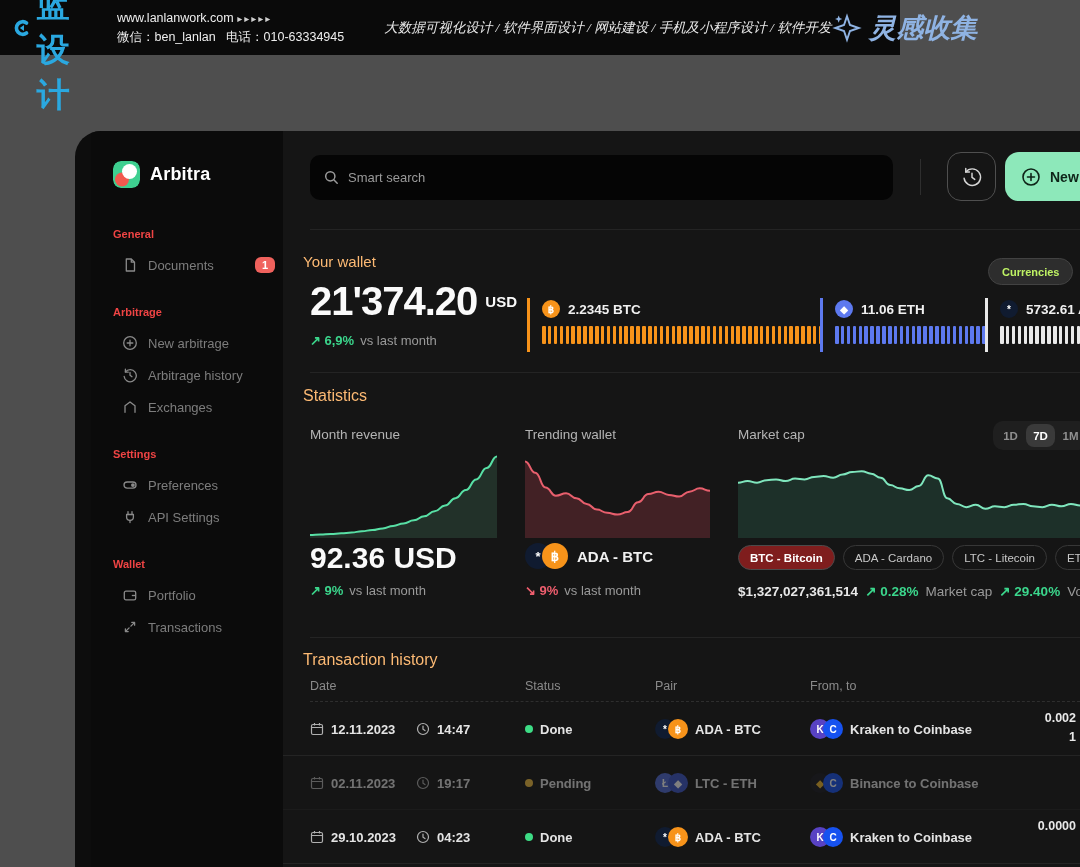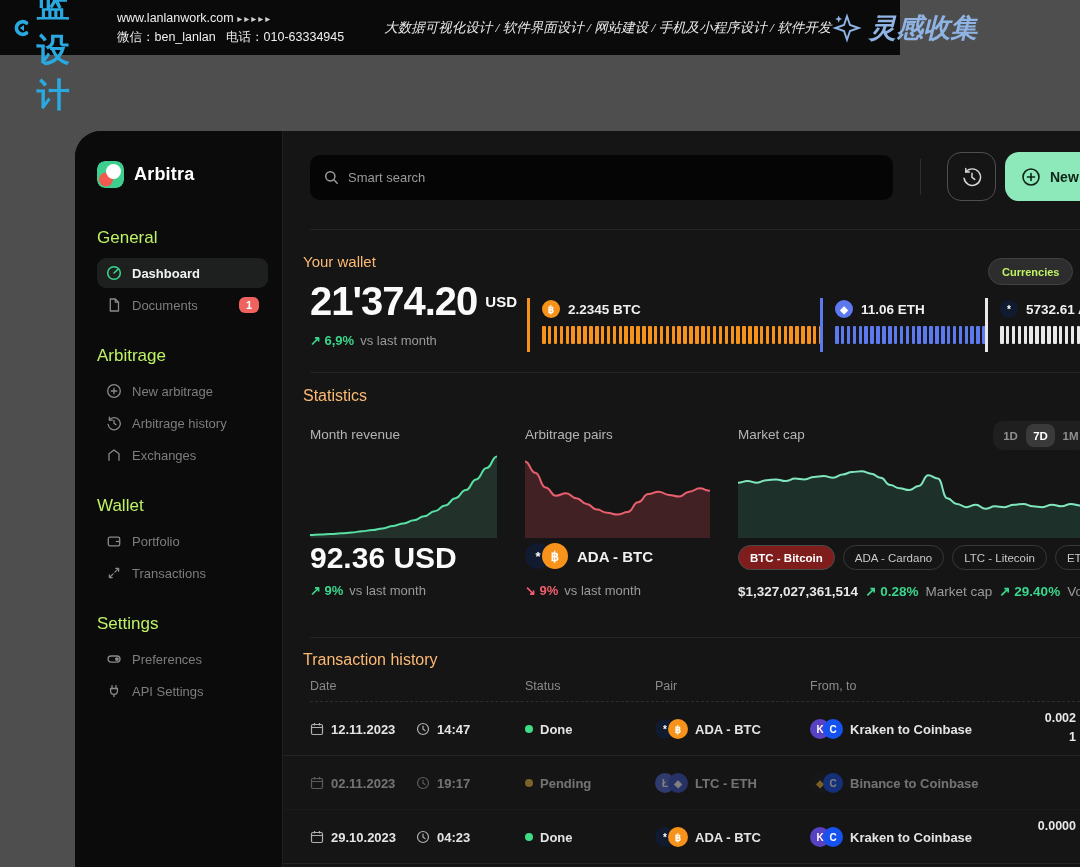--- a/index.html
+++ b/index.html
@@ -17,26 +17,26 @@
     font-family:"Liberation Serif", serif; white-space:nowrap; }
   .banner-collect { margin-left:auto; margin-right:12px; display:flex; align-items:center; gap:6px;
     color:#8fb3e3; font-size:27px; font-weight:700; font-style:italic;
     font-family:"Liberation Serif", serif; white-space:nowrap; }
 
   
   .card { position:absolute; left:75px; top:131px; width:1005px; height:736px;
     background:#0d0d0d; border-top-left-radius:26px; overflow:hidden; }
 
   
-  .sidebar { position:absolute; left:0; top:0; width:208px; height:100%;
+  .sidebar { position:absolute; left:16px; top:0; width:208px; height:100%;
     background:#0b0b0b; border-right:1px solid #1e1e1e; padding:30px 14px 12px 22px; }
   .brand { display:flex; align-items:center; gap:10px; margin-bottom:40px; }
   .brand-name { color:#fff; font-size:18px; font-weight:700; letter-spacing:.2px; }
   .side-section { margin-bottom:26px; }
-  .side-label { color:#bef264; font-size:17px; font-weight:400; margin-bottom:10px; }
+  .side-label { color:#ef4444; font-size:11px; font-weight:700; margin-bottom:10px; }
   .side-item { display:flex; align-items:center; gap:10px; height:30px; padding:0 9px;
     color:#7d7d7d; font-size:13px; border-radius:9px; margin-bottom:2px; cursor:pointer; }
   .side-item svg { flex:none; }
   .side-item.active { background:#1d201e; color:#f2f2f2; font-weight:600; }
   .side-badge { margin-left:auto; background:#f0625d; color:#fff; font-size:11px; font-weight:700;
     border-radius:6px; padding:2px 7px; }
 
   
   .main { position:absolute; left:208px; top:0; width:797px; height:100%; background:#151515; }
   .hr { position:absolute; left:27px; right:0; height:1px; background:#242424; }
@@ -159,27 +159,20 @@
           <rect width="27" height="27" rx="8" fill="#3ecf90"></rect>
           <circle cx="9" cy="18.5" r="7" fill="#f2594f"></circle>
           <circle cx="16.5" cy="10.5" r="7.5" fill="#ffffff"></circle>
         </g>
       </svg>
       <span class="brand-name">Arbitra</span>
     </div>
 
     <div class="side-section">
       <div class="side-label">General</div>
-      <div class="side-item active">
-        <svg width="16" height="16" viewBox="0 0 16 16">
-          <circle cx="8" cy="8" r="6.3" stroke="#3ad98e" stroke-width="1.5" fill="none"></circle>
-          <line x1="8" y1="8" x2="11.6" y2="4.6" stroke="#3ad98e" stroke-width="1.5" stroke-linecap="round"></line>
-        </svg>
-        <span>Dashboard</span>
-      </div>
       <div class="side-item">
         <svg width="16" height="16" viewBox="0 0 16 16">
           <path d="M4.3 2h5l3.2 3.2V14H4.3z" stroke="#8a8a8a" stroke-width="1.3" fill="none" stroke-linejoin="round"></path>
           <path d="M9.3 2v3.2h3.2" stroke="#8a8a8a" stroke-width="1.3" fill="none" stroke-linejoin="round"></path>
         </svg>
         <span>Documents</span>
         <span class="side-badge">1</span>
       </div>
     </div>
 
@@ -202,53 +195,53 @@
       </div>
       <div class="side-item">
         <svg width="16" height="16" viewBox="0 0 16 16">
           <path d="M3 13.3V6.8L8 3l5 3.8v6.5" stroke="#8a8a8a" stroke-width="1.3" fill="none" stroke-linejoin="round" stroke-linecap="round"></path>
         </svg>
         <span>Exchanges</span>
       </div>
     </div>
 
     <div class="side-section">
-      <div class="side-label">Wallet</div>
-      <div class="side-item">
-        <svg width="16" height="16" viewBox="0 0 16 16">
-          <rect x="2.3" y="4.2" width="11.4" height="8.6" rx="1.6" stroke="#8a8a8a" stroke-width="1.3" fill="none"></rect>
-          <path d="M9.8 8.5h3.9" stroke="#8a8a8a" stroke-width="1.3"></path>
-        </svg>
-        <span>Portfolio</span>
-      </div>
-      <div class="side-item">
-        <svg width="16" height="16" viewBox="0 0 16 16">
-          <path d="M9.8 3.4h2.8v2.8M12.6 3.4 8.9 7.1" stroke="#8a8a8a" stroke-width="1.3" fill="none" stroke-linecap="round" stroke-linejoin="round"></path>
-          <path d="M6.2 12.6H3.4V9.8M3.4 12.6 7.1 8.9" stroke="#8a8a8a" stroke-width="1.3" fill="none" stroke-linecap="round" stroke-linejoin="round"></path>
-        </svg>
-        <span>Transactions</span>
-      </div>
-    </div>
-
-    <div class="side-section">
       <div class="side-label">Settings</div>
       <div class="side-item">
         <svg width="16" height="16" viewBox="0 0 16 16">
           <rect x="2" y="5" width="12" height="6.2" rx="3.1" stroke="#8a8a8a" stroke-width="1.3" fill="none"></rect>
           <circle cx="10.9" cy="8.1" r="1.9" fill="#8a8a8a"></circle>
         </svg>
         <span>Preferences</span>
       </div>
       <div class="side-item">
         <svg width="16" height="16" viewBox="0 0 16 16">
           <path d="M6 2.6v2.9M10 2.6v2.9" stroke="#8a8a8a" stroke-width="1.3" stroke-linecap="round"></path>
           <path d="M4.6 5.5h6.8v2.4a3.4 3.4 0 0 1-6.8 0z" stroke="#8a8a8a" stroke-width="1.3" fill="none" stroke-linejoin="round"></path>
           <path d="M8 11.4v2.2" stroke="#8a8a8a" stroke-width="1.3" stroke-linecap="round"></path>
         </svg>
         <span>API Settings</span>
+      </div>
+    </div>
+
+    <div class="side-section">
+      <div class="side-label">Wallet</div>
+      <div class="side-item">
+        <svg width="16" height="16" viewBox="0 0 16 16">
+          <rect x="2.3" y="4.2" width="11.4" height="8.6" rx="1.6" stroke="#8a8a8a" stroke-width="1.3" fill="none"></rect>
+          <path d="M9.8 8.5h3.9" stroke="#8a8a8a" stroke-width="1.3"></path>
+        </svg>
+        <span>Portfolio</span>
+      </div>
+      <div class="side-item">
+        <svg width="16" height="16" viewBox="0 0 16 16">
+          <path d="M9.8 3.4h2.8v2.8M12.6 3.4 8.9 7.1" stroke="#8a8a8a" stroke-width="1.3" fill="none" stroke-linecap="round" stroke-linejoin="round"></path>
+          <path d="M6.2 12.6H3.4V9.8M3.4 12.6 7.1 8.9" stroke="#8a8a8a" stroke-width="1.3" fill="none" stroke-linecap="round" stroke-linejoin="round"></path>
+        </svg>
+        <span>Transactions</span>
       </div>
     </div>
   </div>
 
   <div class="main">
 
     <div class="search">
       <svg width="15" height="15" viewBox="0 0 15 15">
         <circle cx="6.3" cy="6.3" r="4.6" stroke="#9a9a9a" stroke-width="1.5" fill="none"></circle>
         <line x1="9.8" y1="9.8" x2="13.2" y2="13.2" stroke="#9a9a9a" stroke-width="1.5" stroke-linecap="round"></line>
@@ -410,21 +403,21 @@
           <path class="area" d="M0,57.86 C2.7777777777777777,57.86 2.7777777777777777,57.575 5.555555555555555,57.575 C8.333333333333332,57.575 8.333333333333332,57.29 11.11111111111111,57.29 C13.88888888888889,57.29 13.88888888888889,56.72 16.666666666666668,56.72 C19.444444444444443,56.72 19.444444444444443,56.15 22.22222222222222,56.15 C25,56.15 25,55.295 27.77777777777778,55.295 C30.555555555555557,55.295 30.555555555555557,54.44 33.333333333333336,54.44 C36.111111111111114,54.44 36.111111111111114,53.3 38.888888888888886,53.3 C41.666666666666664,53.3 41.666666666666664,51.59 44.44444444444444,51.59 C47.22222222222222,51.59 47.22222222222222,49.879999999999995 50,49.879999999999995 C52.77777777777778,49.879999999999995 52.77777777777778,47.6 55.55555555555556,47.6 C58.333333333333336,47.6 58.333333333333336,44.75 61.111111111111114,44.75 C63.88888888888889,44.75 63.88888888888889,41.33 66.66666666666667,41.33 C69.44444444444446,41.33 69.44444444444446,37.34 72.22222222222223,37.34 C75,37.34 75,32.21 77.77777777777777,32.21 C80.55555555555554,32.21 80.55555555555554,26.510000000000005 83.33333333333333,26.510000000000005 C86.11111111111111,26.510000000000005 86.11111111111111,19.1 88.88888888888889,19.1 C91.66666666666666,19.1 91.66666666666666,11.120000000000005 94.44444444444444,11.120000000000005 C97.22222222222223,11.120000000000005 97.22222222222223,3.1400000000000006 100,3.1400000000000006 L100,60 L0,60 Z"></path>
           <path class="line" d="M0,57.86 C2.7777777777777777,57.86 2.7777777777777777,57.575 5.555555555555555,57.575 C8.333333333333332,57.575 8.333333333333332,57.29 11.11111111111111,57.29 C13.88888888888889,57.29 13.88888888888889,56.72 16.666666666666668,56.72 C19.444444444444443,56.72 19.444444444444443,56.15 22.22222222222222,56.15 C25,56.15 25,55.295 27.77777777777778,55.295 C30.555555555555557,55.295 30.555555555555557,54.44 33.333333333333336,54.44 C36.111111111111114,54.44 36.111111111111114,53.3 38.888888888888886,53.3 C41.666666666666664,53.3 41.666666666666664,51.59 44.44444444444444,51.59 C47.22222222222222,51.59 47.22222222222222,49.879999999999995 50,49.879999999999995 C52.77777777777778,49.879999999999995 52.77777777777778,47.6 55.55555555555556,47.6 C58.333333333333336,47.6 58.333333333333336,44.75 61.111111111111114,44.75 C63.88888888888889,44.75 63.88888888888889,41.33 66.66666666666667,41.33 C69.44444444444446,41.33 69.44444444444446,37.34 72.22222222222223,37.34 C75,37.34 75,32.21 77.77777777777777,32.21 C80.55555555555554,32.21 80.55555555555554,26.510000000000005 83.33333333333333,26.510000000000005 C86.11111111111111,26.510000000000005 86.11111111111111,19.1 88.88888888888889,19.1 C91.66666666666666,19.1 91.66666666666666,11.120000000000005 94.44444444444444,11.120000000000005 C97.22222222222223,11.120000000000005 97.22222222222223,3.1400000000000006 100,3.1400000000000006"></path>
         </svg>
     </div>
     <div class="big-value">92.36 USD</div>
     <div class="change-row" style="left:27px; top:452px">
       <span class="up"><span>↗</span> <span>9%</span></span>
       <span class="muted">vs last month</span>
     </div>
 
-    <div class="col-label" style="left:242px">Arbitrage pairs</div>
+    <div class="col-label" style="left:242px">Trending wallet</div>
     <div class="chart-box" id="chart-trend" style="left:242px; width:185px">
       <svg viewBox="0 0 100 60" preserveAspectRatio="none">
           <path class="area" d="M0,6.559999999999995 C2.7777777777777777,6.559999999999995 2.7777777777777777,14.54 5.555555555555555,14.54 C8.333333333333332,14.54 8.333333333333332,24.800000000000004 11.11111111111111,24.800000000000004 C13.88888888888889,24.800000000000004 13.88888888888889,30.5 16.666666666666668,30.5 C19.444444444444443,30.5 19.444444444444443,28.79 22.22222222222222,28.79 C25,28.79 25,32.21 27.77777777777778,32.21 C30.555555555555557,32.21 30.555555555555557,36.2 33.333333333333336,36.2 C36.111111111111114,36.2 36.111111111111114,40.19 38.888888888888886,40.19 C41.666666666666664,40.19 41.666666666666664,42.47 44.44444444444444,42.47 C47.22222222222222,42.47 47.22222222222222,43.61 50,43.61 C52.77777777777778,43.61 52.77777777777778,41.900000000000006 55.55555555555556,41.900000000000006 C58.333333333333336,41.900000000000006 58.333333333333336,35.06 61.111111111111114,35.06 C63.88888888888889,35.06 63.88888888888889,29.36 66.66666666666667,29.36 C69.44444444444446,29.36 69.44444444444446,27.65 72.22222222222223,27.65 C75,27.65 75,29.93 77.77777777777777,29.93 C80.55555555555554,29.93 80.55555555555554,31.07 83.33333333333333,31.07 C86.11111111111111,31.07 86.11111111111111,27.65 88.88888888888889,27.65 C91.66666666666666,27.65 91.66666666666666,25.370000000000005 94.44444444444444,25.370000000000005 C97.22222222222223,25.370000000000005 97.22222222222223,27.08 100,27.08 L100,60 L0,60 Z"></path>
           <path class="line" d="M0,6.559999999999995 C2.7777777777777777,6.559999999999995 2.7777777777777777,14.54 5.555555555555555,14.54 C8.333333333333332,14.54 8.333333333333332,24.800000000000004 11.11111111111111,24.800000000000004 C13.88888888888889,24.800000000000004 13.88888888888889,30.5 16.666666666666668,30.5 C19.444444444444443,30.5 19.444444444444443,28.79 22.22222222222222,28.79 C25,28.79 25,32.21 27.77777777777778,32.21 C30.555555555555557,32.21 30.555555555555557,36.2 33.333333333333336,36.2 C36.111111111111114,36.2 36.111111111111114,40.19 38.888888888888886,40.19 C41.666666666666664,40.19 41.666666666666664,42.47 44.44444444444444,42.47 C47.22222222222222,42.47 47.22222222222222,43.61 50,43.61 C52.77777777777778,43.61 52.77777777777778,41.900000000000006 55.55555555555556,41.900000000000006 C58.333333333333336,41.900000000000006 58.333333333333336,35.06 61.111111111111114,35.06 C63.88888888888889,35.06 63.88888888888889,29.36 66.66666666666667,29.36 C69.44444444444446,29.36 69.44444444444446,27.65 72.22222222222223,27.65 C75,27.65 75,29.93 77.77777777777777,29.93 C80.55555555555554,29.93 80.55555555555554,31.07 83.33333333333333,31.07 C86.11111111111111,31.07 86.11111111111111,27.65 88.88888888888889,27.65 C91.66666666666666,27.65 91.66666666666666,25.370000000000005 94.44444444444444,25.370000000000005 C97.22222222222223,25.370000000000005 97.22222222222223,27.08 100,27.08"></path>
         </svg>
     </div>
     <div class="pair-row">
       <span style="display:flex">
         <span class="coin lg" style="background:#101b30">*</span>
         <span class="coin lg overlap" style="background:#f7931a">฿</span>

